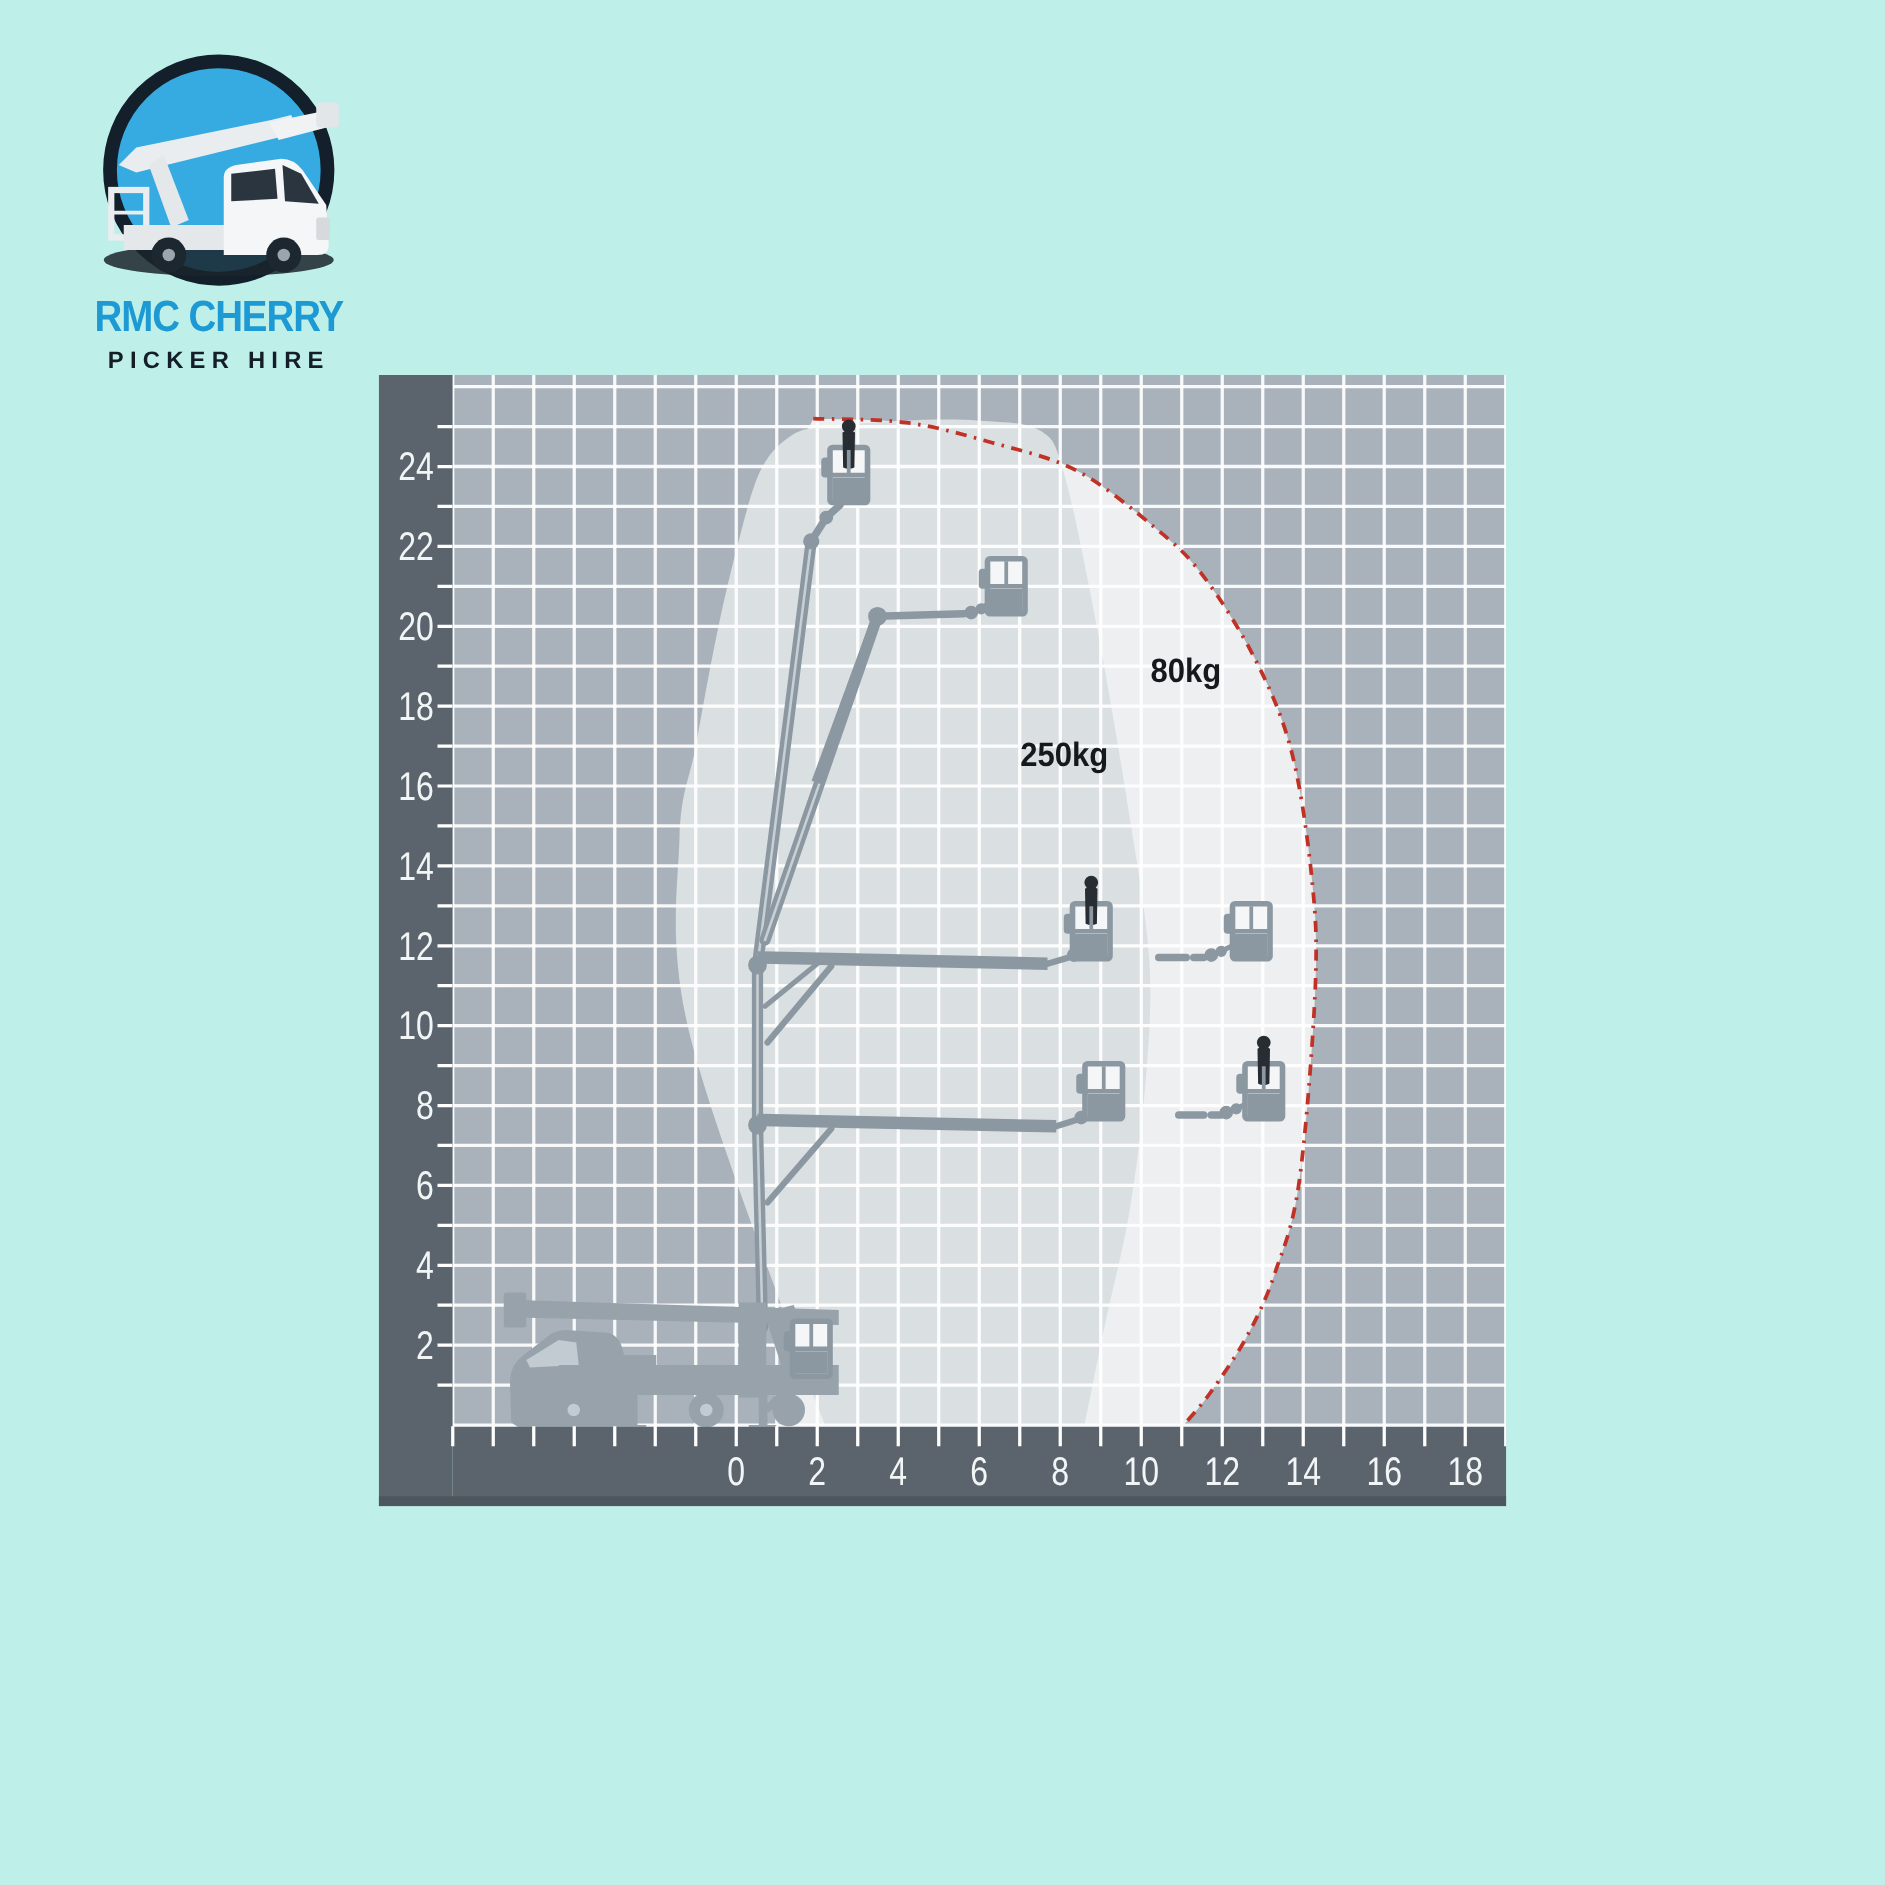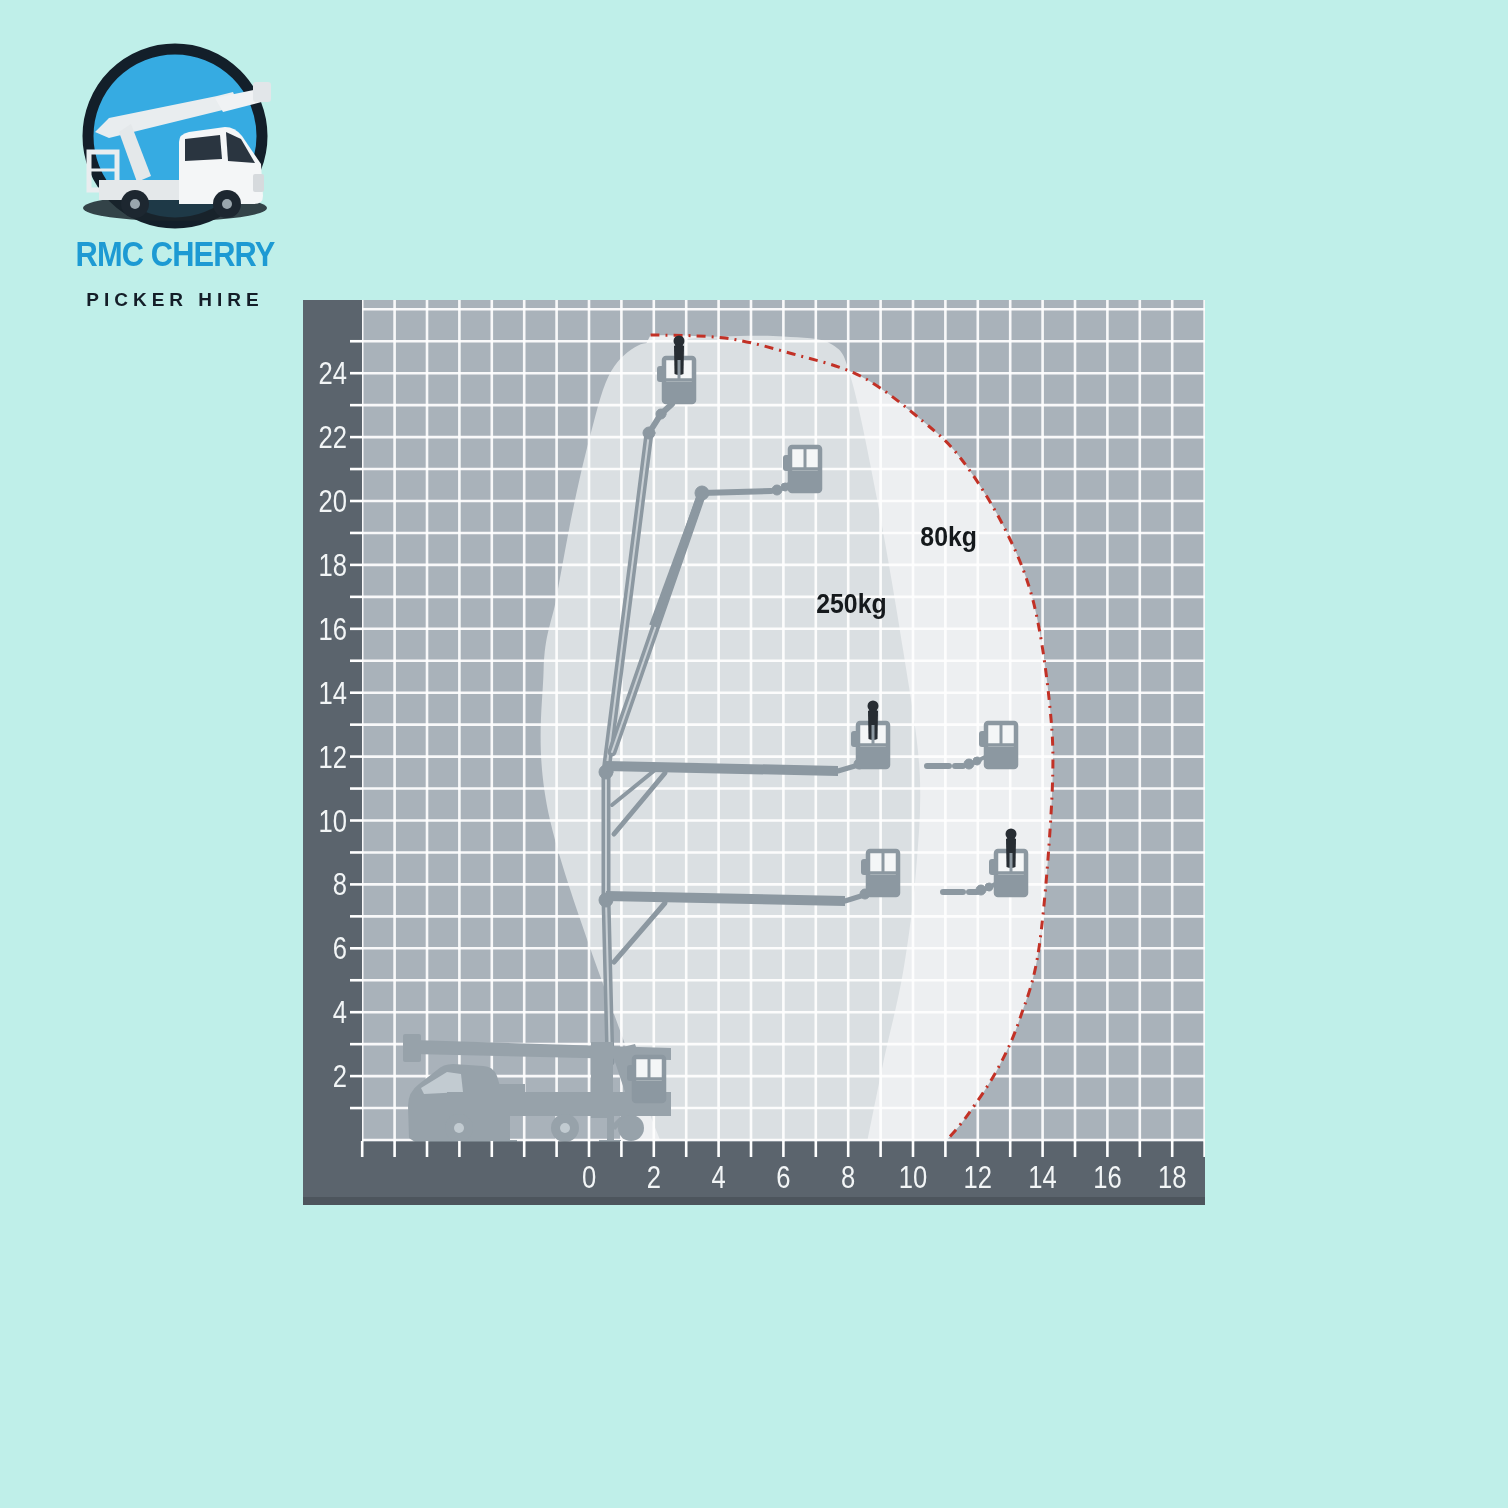--- a/index.html
+++ b/index.html
@@ -2,21 +2,21 @@
 <html style="--page-bg: #bfefe9; --panel-bg: #a9b2ba; --band: #5b646d; --band-edge: #4d555d; --grid-line: #ffffff; --zone-250: #dadfe2; --zone-80: #edeff1; --limit-line: #c23126; --machine: #8c98a1; --machine-highlight: #c9d0d5; --truck: #97a2aa; --truck-window: #c2cbd1; --basket-fill: #f4f6f7; --person: #272d33; --tick-text: #f2f5f6; --zone-text: #15191c; --logo-blue: #1d9ad3; --logo-dark: #141e28; --logo-circle: #36abe2; --logo-ring: #131f2a; --logo-truck-white: #f4f6f7; --logo-shadow: #1a242c;"><head>
 <meta charset="utf-8">
 <style>
   html,body{margin:0;padding:0;}
   body{background:#bfefe9;font-family:"Liberation Sans",sans-serif;}
   .page{position:relative;width:1508px;height:1508px;background:var(--page-bg,#bfefe9);overflow:hidden;padding-left:24px;}
   .logo{position:absolute;left:52px;top:36px;width:246px;text-align:center;}
   .logo svg{display:block;margin:0 auto;}
   .logo-title{margin-top:2px;font-size:35px;font-weight:bold;color:var(--logo-blue,#1d9ad3);
     letter-spacing:-1px;transform:scaleX(.88);transform-origin:center;white-space:nowrap;}
-  .logo-subtitle{margin-top:15px;font-size:19px;font-weight:bold;color:var(--logo-dark,#141e28);
+  .logo-subtitle{margin-top:4px;font-size:19px;font-weight:bold;color:var(--logo-dark,#141e28);
     letter-spacing:5px;white-space:nowrap;}
   .chart-wrap{position:absolute;left:303px;top:300px;width:902px;height:905px;}
   text{font-family:"Liberation Sans",sans-serif;}
 </style>
 </head>
 <body>
 
 <div class="page">
 
   <div class="logo">

